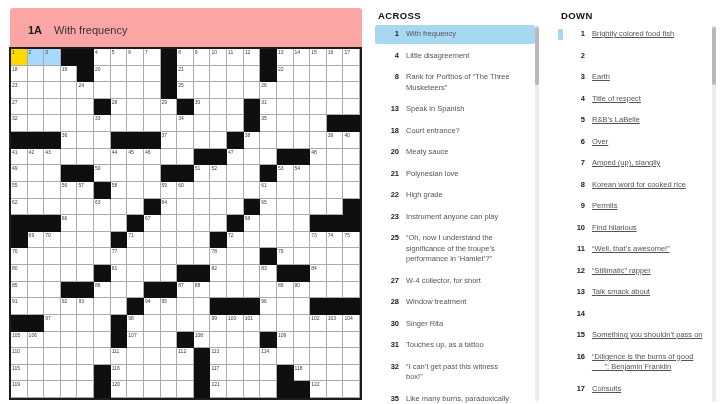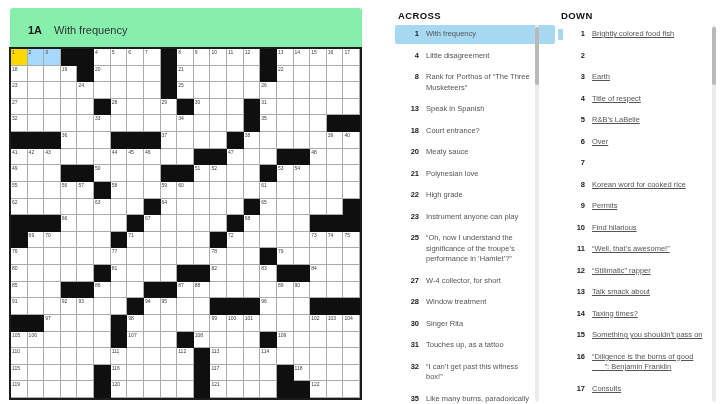--- a/index.html
+++ b/index.html
@@ -1,34 +1,34 @@
 <!DOCTYPE html>
 <html><head>
 <meta charset="utf-8">
 <style>
   html,body{margin:0;padding:0;background:#fff;}
   body{width:720px;height:404px;overflow:hidden;font-family:"Liberation Sans",sans-serif;position:relative;}
   .stage{position:absolute;inset:0;}
 
   
-  .clue-bar{position:absolute;left:10px;top:8px;width:352px;height:44px;background:#86efac;border-radius:3px;display:flex;align-items:center;}
+  .clue-bar{position:absolute;left:10px;top:8px;width:352px;height:44px;background:#fca5a5;border-radius:3px;display:flex;align-items:center;}
   .clue-bar-num{font-weight:bold;font-size:11px;color:#1a1a1a;margin-left:18px;}
   .clue-bar-text{font-size:11px;color:#333;margin-left:12px;}
 
   
   .grid{position:absolute;left:9px;top:47px;width:353px;height:353px;background:#fff;border:2px solid #1c1c1c;box-sizing:border-box;display:grid;grid-template-columns:repeat(21,1fr);grid-template-rows:repeat(21,1fr);}
   .cell{position:relative;border-right:1px solid #ababab;border-bottom:1px solid #ababab;background:#fff;box-sizing:border-box;}
   .cell.black{background:#0f0f0f;border-color:#0f0f0f;}
   .cell.sel{background:#ffd900;}
   .cell.word{background:#a7d8ff;}
   .cell .n{position:absolute;top:0px;left:1px;font-size:5px;line-height:6px;color:#3c3c3c;}
 
   
   .clue-col{position:absolute;top:8px;}
-  .clue-col.across{left:395px;width:160px;}
+  .clue-col.across{left:375px;width:160px;}
   .clue-col.down{left:558px;width:152px;}
   .clue-header{font-size:9.5px;font-weight:bold;color:#111;letter-spacing:.4px;margin:2px 0 8px 3px;}
   .clue-list{display:flex;flex-direction:column;gap:11px;}
   .clue-item{display:flex;align-items:flex-start;padding:0 0 0 4px;}
   .clue-item .bar{width:5px;align-self:stretch;margin-right:4px;flex:none;border-radius:1px;}
   .clue-item .cnum{width:20px;flex:none;text-align:right;font-weight:bold;font-size:7.5px;line-height:10.5px;color:#1a1a1a;}
   .clue-item .ctext{margin-left:7px;font-size:7.5px;line-height:10.5px;color:#555;}
   .clue-item .ctext.it{}
   .clue-item.selected{background:#a7d8f2;border-radius:2px;padding-top:4px;padding-bottom:4px;margin-top:-4px;margin-bottom:-4px;}
   .across .ctext{width:108px;}
@@ -839,20 +839,21 @@
           <span class="ctext">R&amp;B’s LaBelle</span>
         </div>
         <div class="clue-item">
           <span class="bar" style="background: transparent;"></span>
           <span class="cnum">6</span>
           <span class="ctext">Over</span>
         </div>
         <div class="clue-item">
           <span class="bar" style="background: transparent;"></span>
           <span class="cnum">7</span>
+          <span class="ctext">Amped (up), slangily</span>
         </div>
         <div class="clue-item">
           <span class="bar" style="background: transparent;"></span>
           <span class="cnum">8</span>
           <span class="ctext">Korean word for cooked rice</span>
         </div>
         <div class="clue-item">
           <span class="bar" style="background: transparent;"></span>
           <span class="cnum">9</span>
           <span class="ctext">Permits</span>
@@ -873,21 +874,20 @@
           <span class="ctext">“Stillmatic” rapper</span>
         </div>
         <div class="clue-item">
           <span class="bar" style="background: transparent;"></span>
           <span class="cnum">13</span>
           <span class="ctext">Talk smack about</span>
         </div>
         <div class="clue-item">
           <span class="bar" style="background: transparent;"></span>
           <span class="cnum">14</span>
-          <span class="ctext">Taxing times?</span>
         </div>
         <div class="clue-item">
           <span class="bar" style="background: transparent;"></span>
           <span class="cnum">15</span>
           <span class="ctext">Something you shouldn’t pass on</span>
         </div>
         <div class="clue-item">
           <span class="bar" style="background: transparent;"></span>
           <span class="cnum">16</span>
           <span class="ctext">“Diligence is the burns of good ___”: Benjamin Franklin</span>

